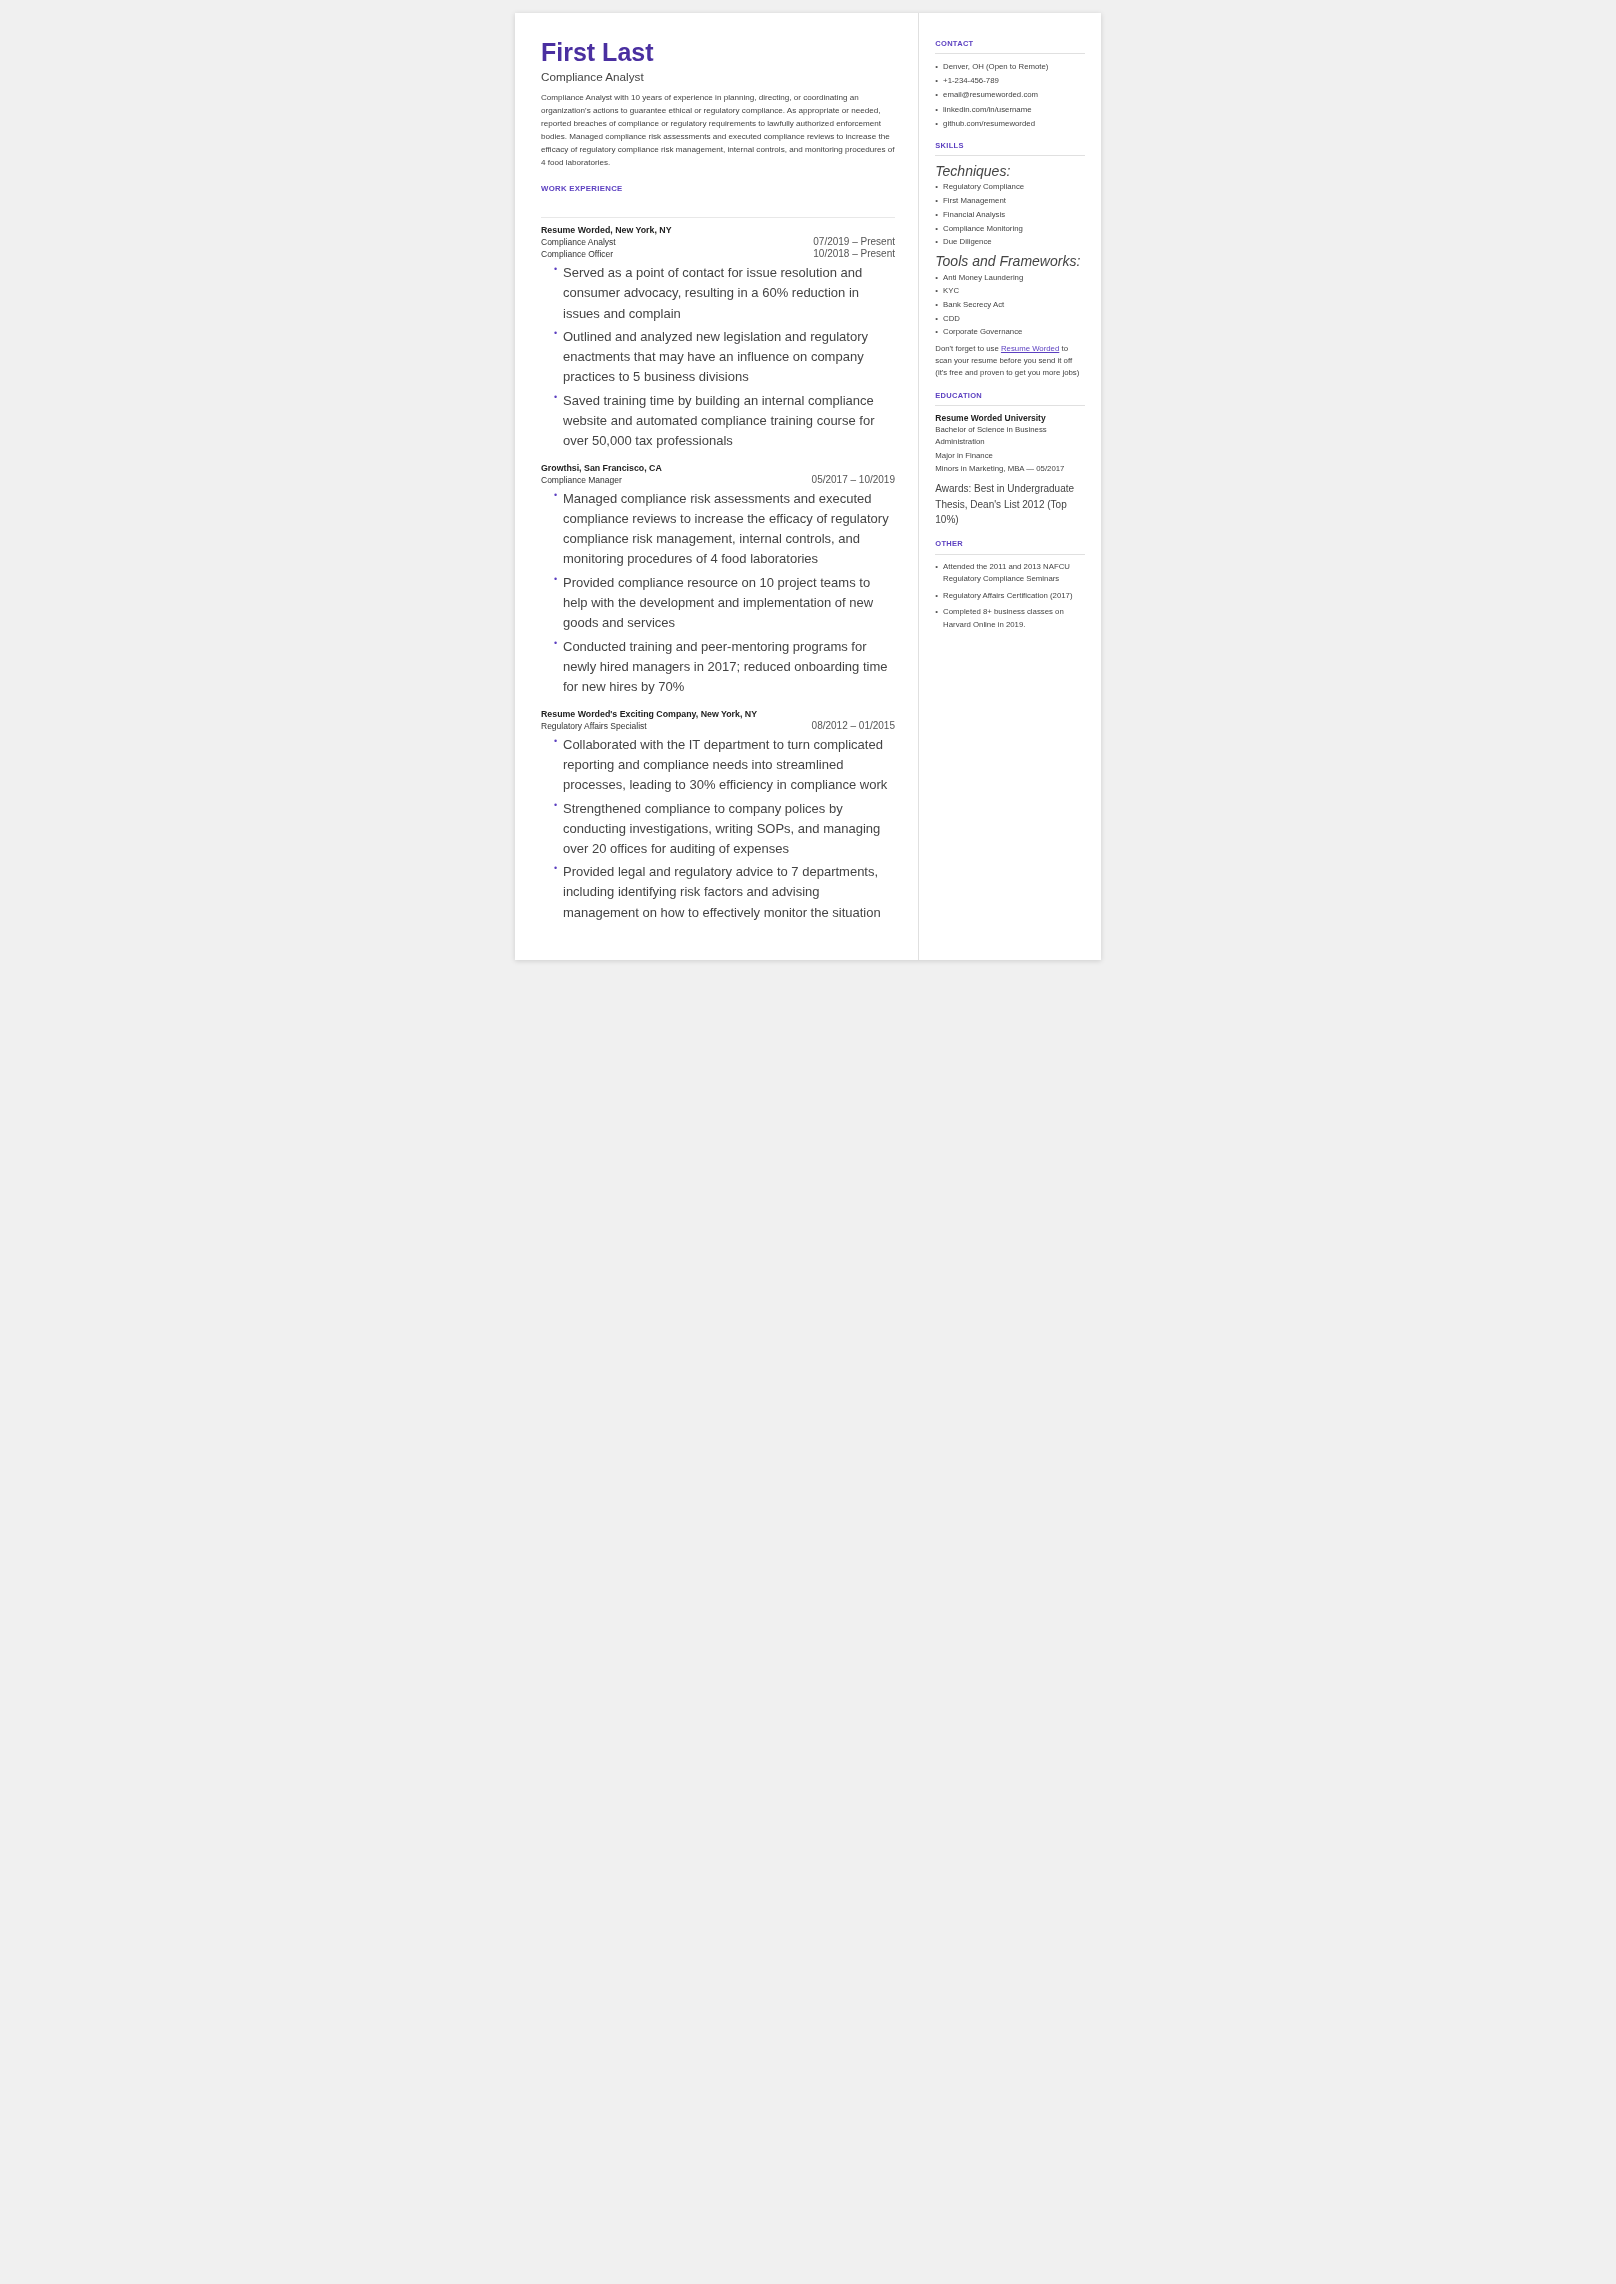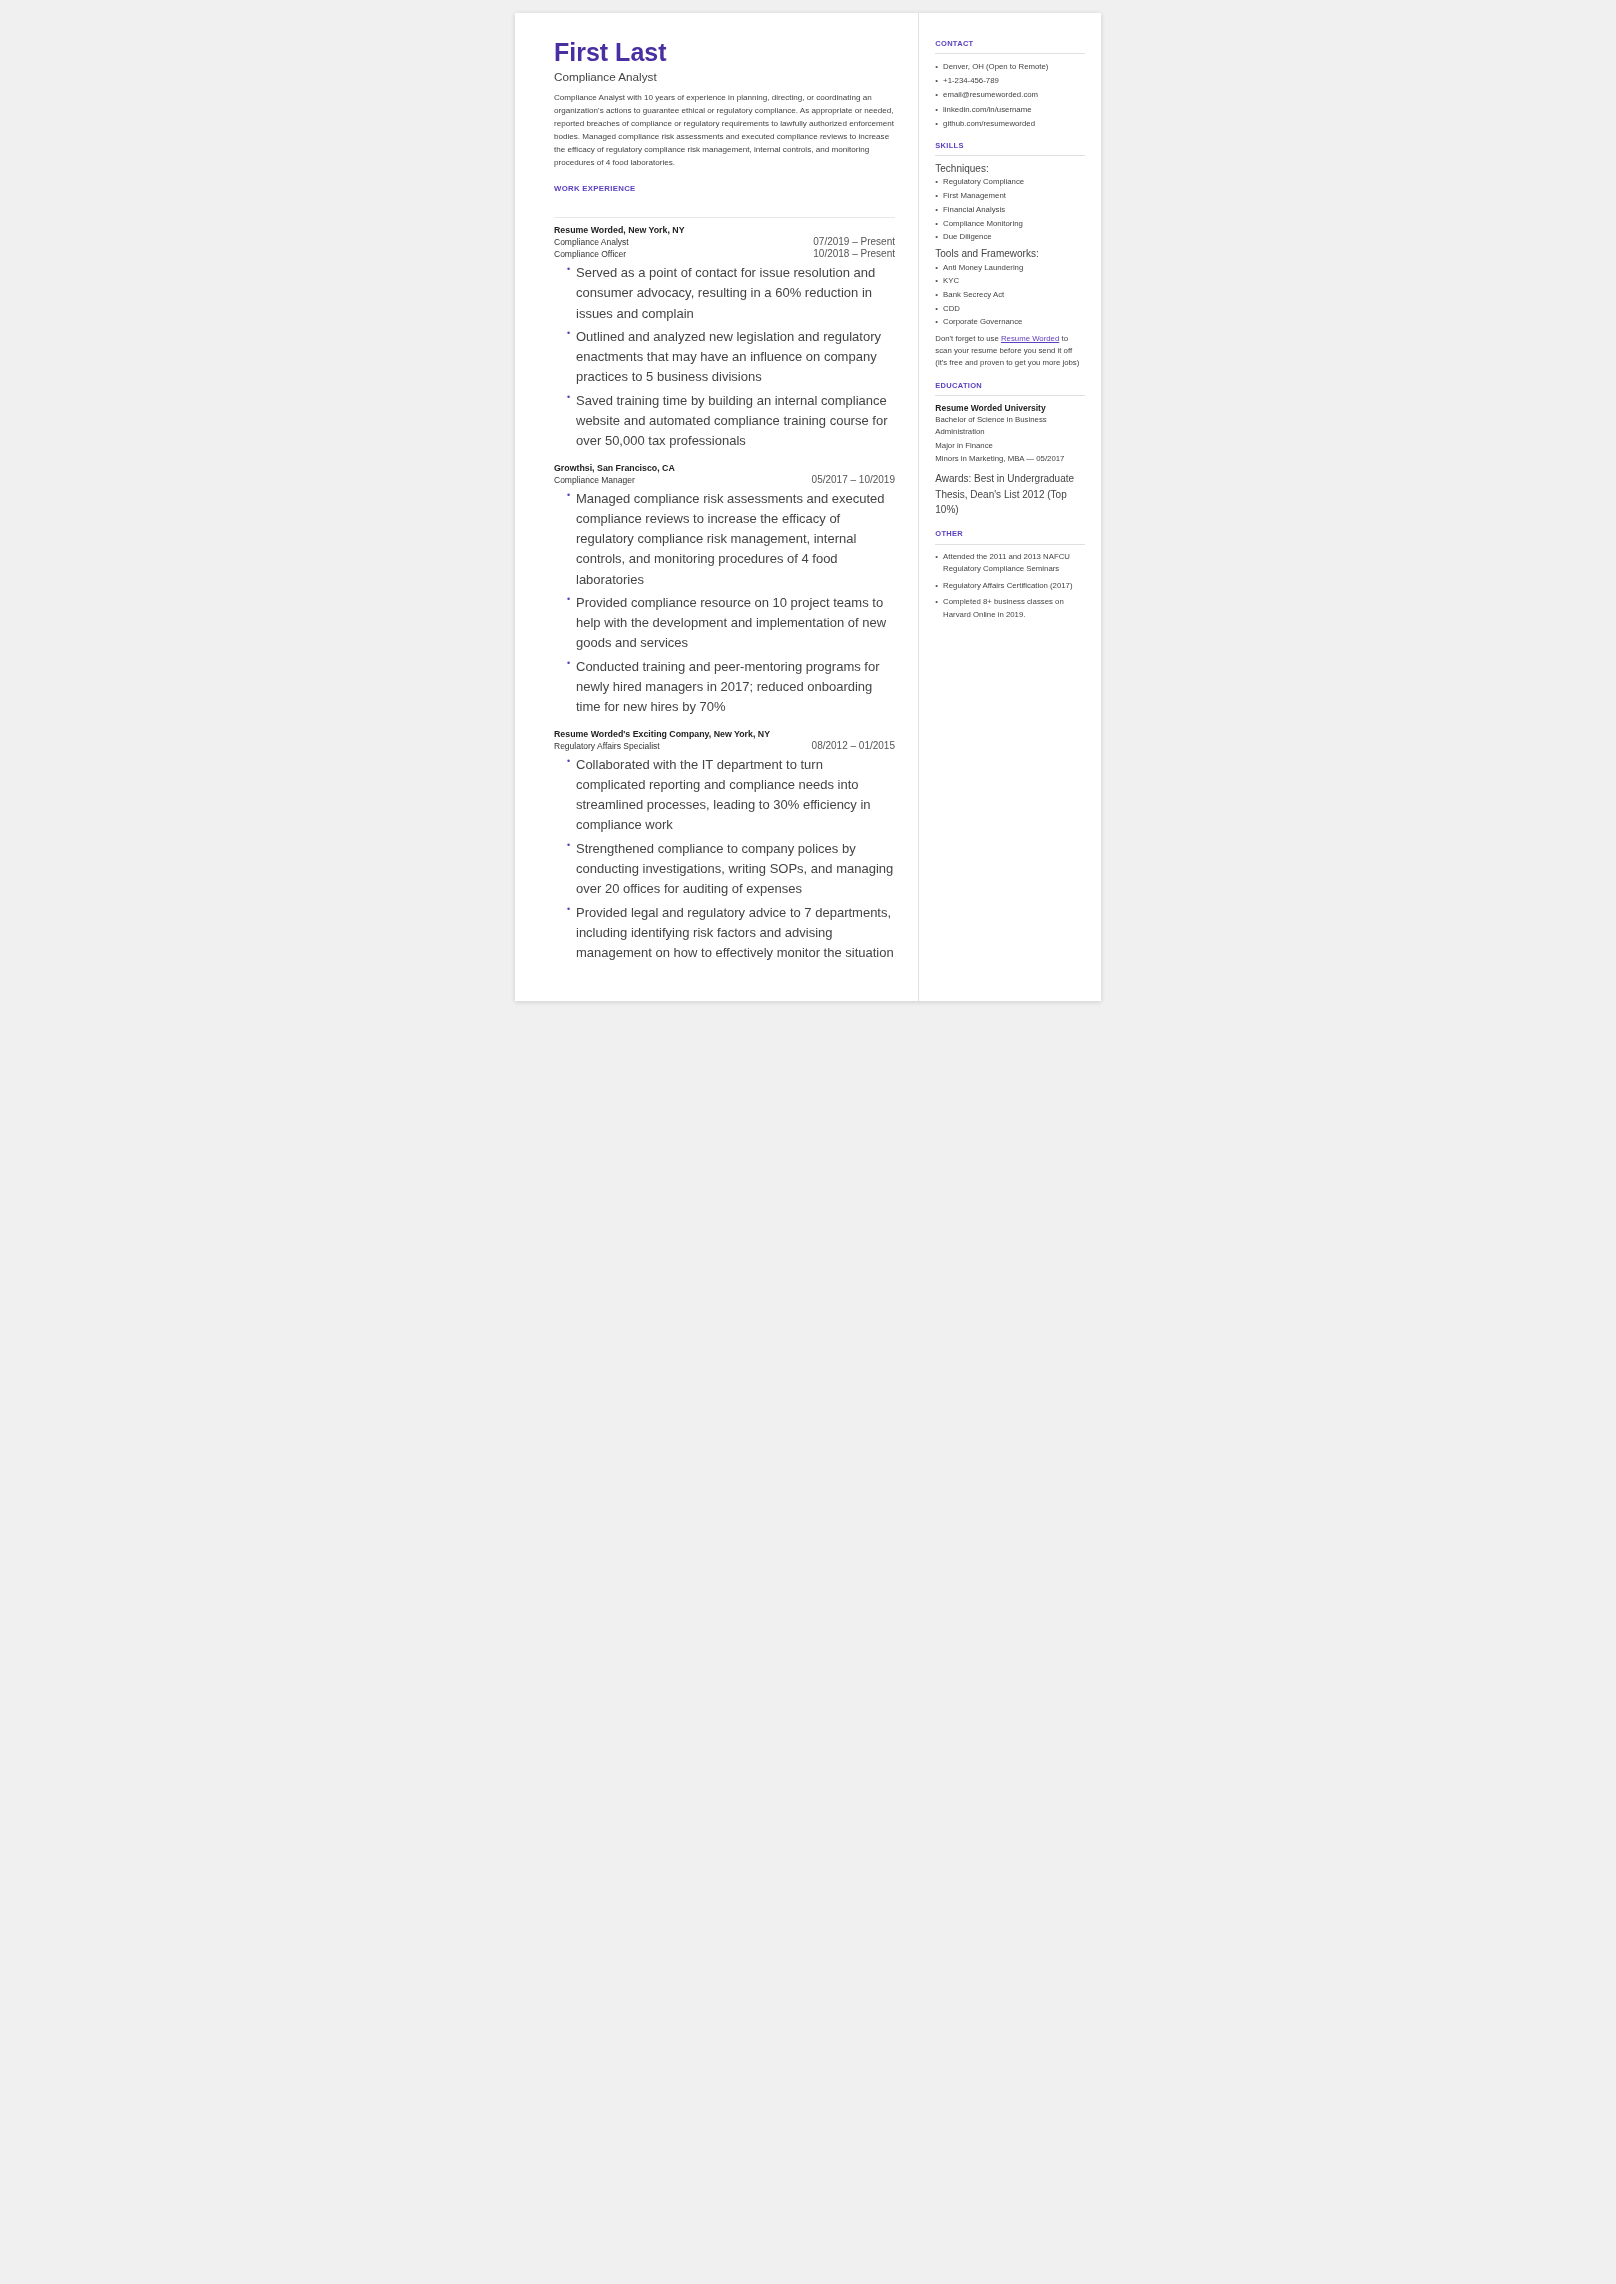--- a/index.html
+++ b/index.html
@@ -15,21 +15,21 @@
     .page {
       background: #fff;
       width: 586px;
       min-height: 716px;
       display: flex;
       flex-direction: row;
       box-shadow: 0 1.3px 5.2px rgba(0,0,0,0.15);
     }
     .left-col {
       flex: 1;
-      padding: 26px 23px 26px 39px;
+      padding: 26px 23px 26px 26px;
       border-right: 0.7px solid #e0e0e0;
     }
     .right-col {
       width: 182px;
       padding: 26px 16.3px 26px 16.3px;
     }
 
     
     .name {
       font-size: 25px;
@@ -137,21 +137,22 @@
       position: relative;
       line-height: 1.5;
     }
     .contact-list li::before {
       content: '•';
       position: absolute;
       left: 0;
       color: #555;
     }
     .skills-category {
-      font-size: 10px;
+      font-style: italic;
+      font-size: 14px;
       color: #444;
       margin-bottom: 2.6px;
       margin-top: 5.2px;
     }
     .skills-list {
       list-style: none;
       margin-bottom: 3.9px;
     }
     .skills-list li {
       font-size: 7.8px;

